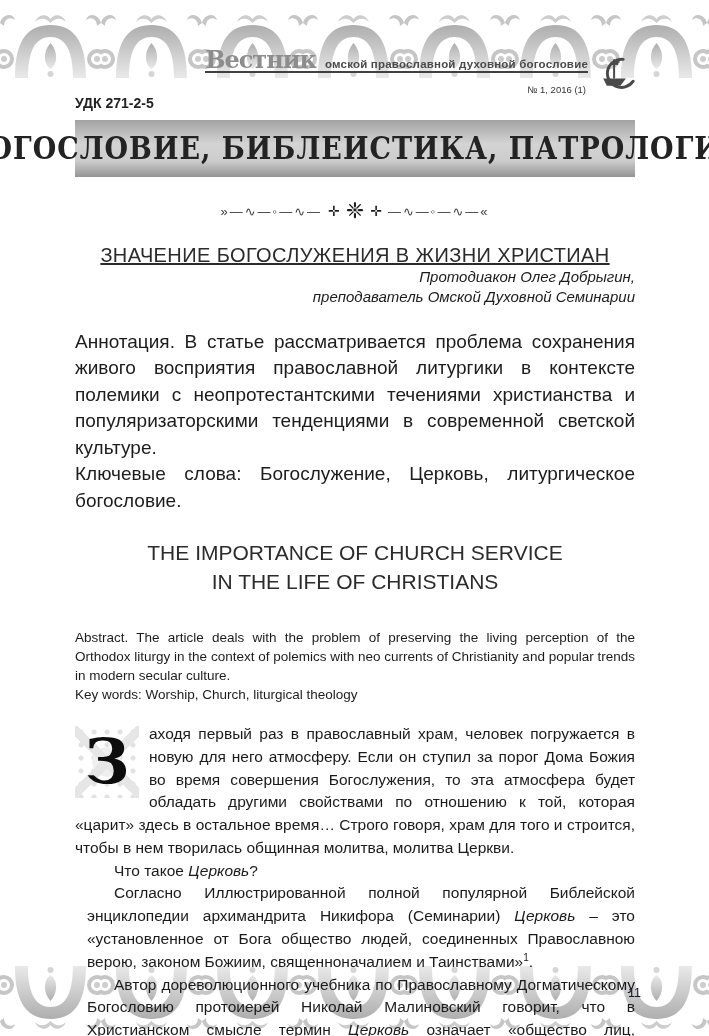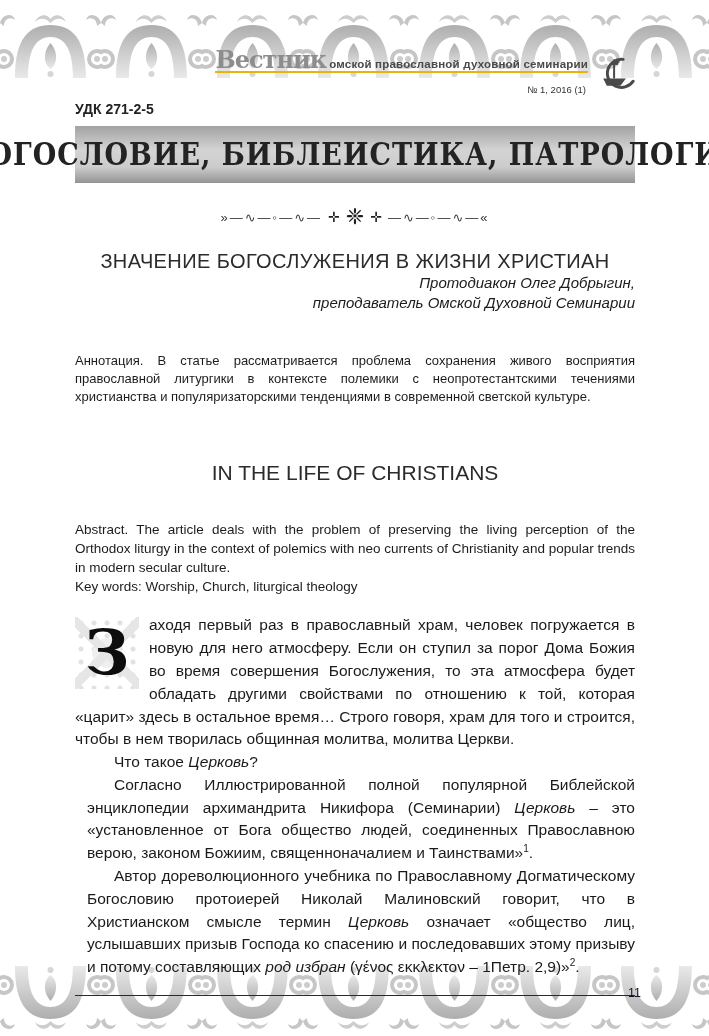--- a/index.html
+++ b/index.html
@@ -9,46 +9,46 @@
     font-family:"Liberation Sans",sans-serif;color:#1a1a1a;
   }
   .orn-border{position:absolute;left:0;width:709px;pointer-events:none;}
   .orn-top{top:12px;height:66px;}
   .orn-bottom{bottom:4px;height:66px;transform:scaleY(-1);}
   .content{position:relative;z-index:1;padding:50px 74px 0 75px;}
 
   
   .header{display:flex;justify-content:flex-end;align-items:center;gap:7px;}
   .header-text{display:flex;flex-direction:column;align-items:flex-end;}
-  .mast-row{display:flex;align-items:baseline;gap:3px;border-bottom:2px solid #eab308;padding-bottom:1px;}
+  .mast-row{display:flex;align-items:baseline;gap:9px;border-bottom:2px solid #404040;padding-bottom:1px;}
   .masthead{font-family:"DejaVu Serif",serif;font-weight:bold;font-size:24px;line-height:20px;color:#8d8d8d;letter-spacing:-1px;}
   .subtitle{font-size:11.5px;font-weight:bold;color:#4a4a4a;letter-spacing:.2px;}
   .issue-row{font-size:9.5px;color:#333;padding-top:11px;padding-right:2px;font-weight:normal;}
   .logo{flex:0 0 auto;}
 
-  .udk{margin-top:6px;font-size:14px;font-weight:bold;color:#222;}
+  .udk{font-size:14px;font-weight:bold;color:#222;}
 
   .banner{
     margin-top:9px;height:57px;display:flex;align-items:center;justify-content:center;
     background:linear-gradient(180deg,#a2a2a2 0%,#d4d4d4 42%,#cccccc 72%,#949494 100%);
   }
   .banner-text{
     font-family:"DejaVu Serif",serif;font-weight:bold;font-size:27px;color:#232323;
     letter-spacing:1px;white-space:nowrap;transform:scaleY(1.15);
   }
 
   .divider{margin-top:17px;display:flex;align-items:center;justify-content:center;gap:6px;color:#2c2c2c;height:34px;}
   .divider .wing{font-size:13px;letter-spacing:2px;color:#3a3a3a;}
   .divider .mid{font-size:22px;color:#1d1d1d;}
   .divider .flank{font-size:14px;color:#1d1d1d;}
 
-  .title-ru{margin-top:16px;text-align:center;font-size:20px;font-weight:500;letter-spacing:.4px;color:#2b2b2b;}
+  .title-ru{margin-top:16px;text-align:center;font-size:20px;font-weight:500;letter-spacing:.4px;color:#2b2b2b;text-decoration:underline;}
   .author{text-align:right;font-style:italic;font-size:15px;line-height:1.35;color:#1c1c1c;}
 
-  .annotation{margin-top:38px;font-size:13px;line-height:1.4;text-align:justify;color:#1c1c1c;}
+  .annotation{margin-top:21px;font-size:19px;line-height:1.4;text-align:justify;color:#1c1c1c;}
   .annotation .kw{display:block;}
 
   .title-en{margin-top:23px;text-align:center;font-size:21px;line-height:1.4;color:#2b2b2b;font-weight:400;}
 
   .abstract{margin-top:33px;font-size:13.5px;line-height:1.4;text-align:justify;color:#1c1c1c;}
   .abstract .kw{display:block;}
 
   .body-text{margin-top:18px;font-size:15.5px;line-height:1.47;text-align:justify;}
   .body-text p{margin:0;}
   .body-text p.indent{text-indent:27px;margin-left:12px;}
@@ -126,21 +126,21 @@
   </svg>
 
   <span class="page-number">11</span>
 
   <div class="content">
 
     <div class="header">
       <div class="header-text">
         <div class="mast-row">
           <span class="masthead">Вестник</span>
-          <span class="subtitle">омской православной духовной семинарии</span>
+          <span class="subtitle">омской православной духовной богословие</span>
         </div>
         <div class="issue-row">№ 1, 2016 (1)</div>
       </div>
       <svg class="logo" width="40" height="34" viewBox="0 0 44 36" xmlns="http://www.w3.org/2000/svg">
         <path d="M31,3 A15.5,15.5 0 1 0 42,27" fill="none" stroke="#4a4a4a" stroke-width="3.2" stroke-linecap="round"></path>
         <line x1="21" y1="3" x2="21" y2="24" stroke="#4a4a4a" stroke-width="2.2"></line>
         <line x1="16.5" y1="8" x2="25.5" y2="8" stroke="#4a4a4a" stroke-width="2.2"></line>
         <path d="M9,24 H34 L28,32 H13 Z" fill="#4a4a4a"></path>
         <path d="M21,3 L28,6 L21,9 Z" fill="#4a4a4a"></path>
       </svg>
@@ -162,24 +162,25 @@
 
     <h1 class="title-ru" style="margin:16px 0 0 0;">ЗНАЧЕНИЕ БОГОСЛУЖЕНИЯ В ЖИЗНИ ХРИСТИАН</h1>
 
     <div class="author">
       <div>Протодиакон Олег Добрыгин,</div>
       <div>преподаватель Омской Духовной Семинарии</div>
     </div>
 
     <div class="annotation">
       <span>Аннотация. В статье рассматривается проблема сохранения живого восприятия православной литургики в контексте полемики с неопротестантскими течениями христианства и популяризаторскими тенденциями в современной светской культуре.</span>
+      <span class="kw">Ключевые слова: Богослужение, Церковь, литургическое богословие.</span>
     </div>
 
     <h2 class="title-en" style="margin:23px 0 0 0;">
-      <br>
+      <span>THE IMPORTANCE OF CHURCH SERVICE</span><br>
       <span>IN THE LIFE OF CHRISTIANS</span>
     </h2>
 
     <div class="abstract">
       <span>Abstract. The article deals with the problem of preserving the living perception of the Orthodox liturgy in the context of polemics with neo currents of Christianity and popular trends in modern secular culture.</span>
       <span class="kw">Key words: Worship, Church, liturgical theology</span>
     </div>
 
     <div class="body-text">
       <p>

